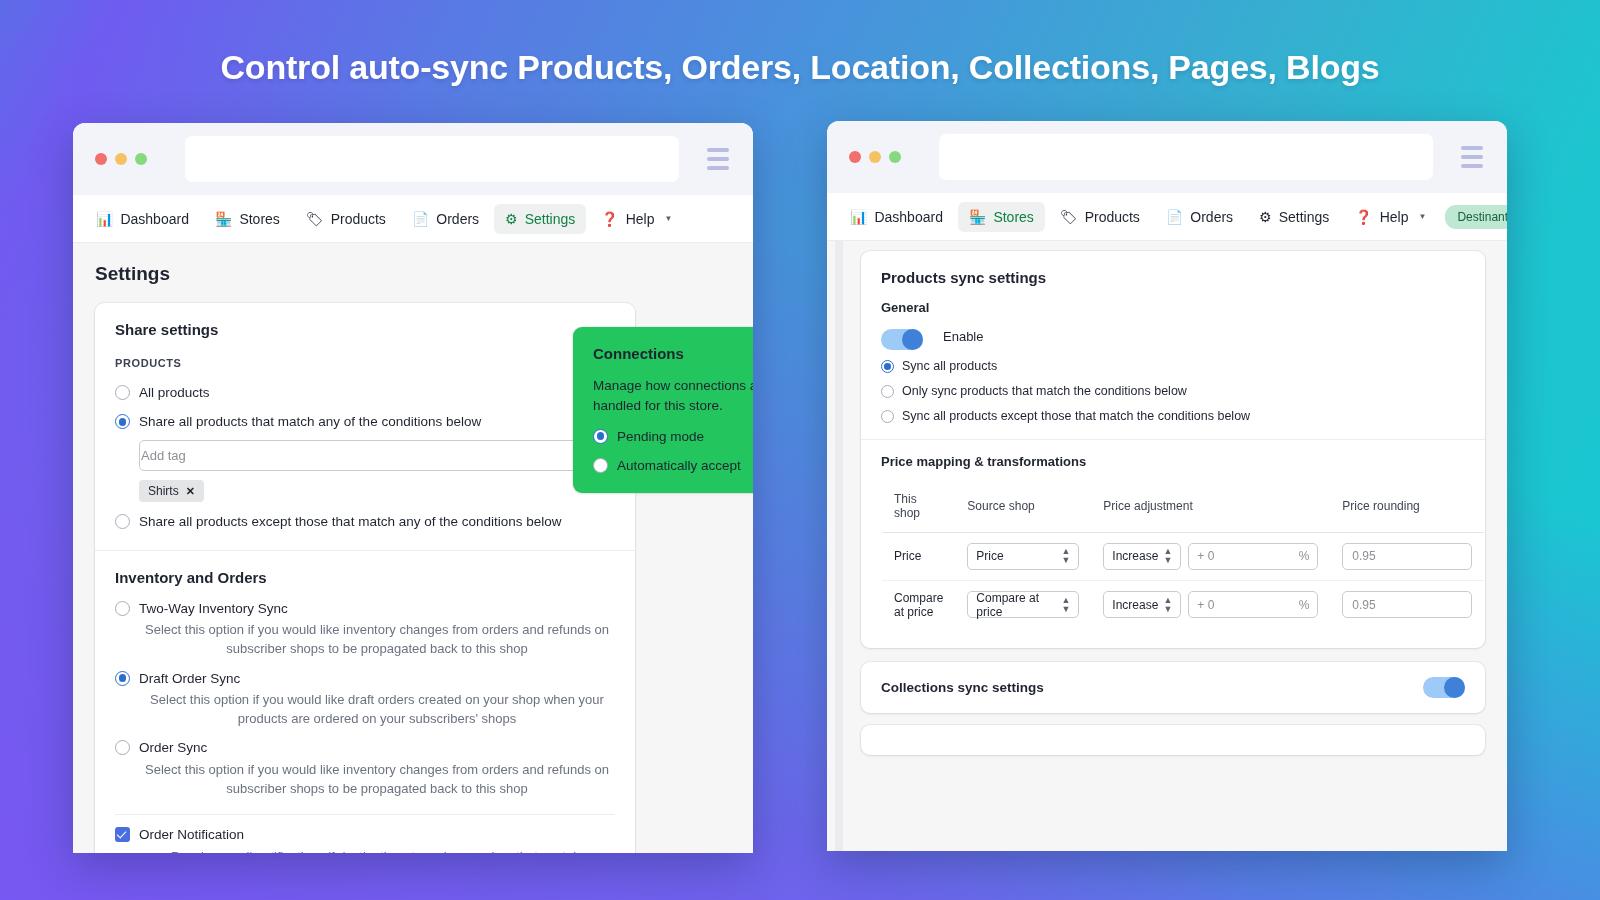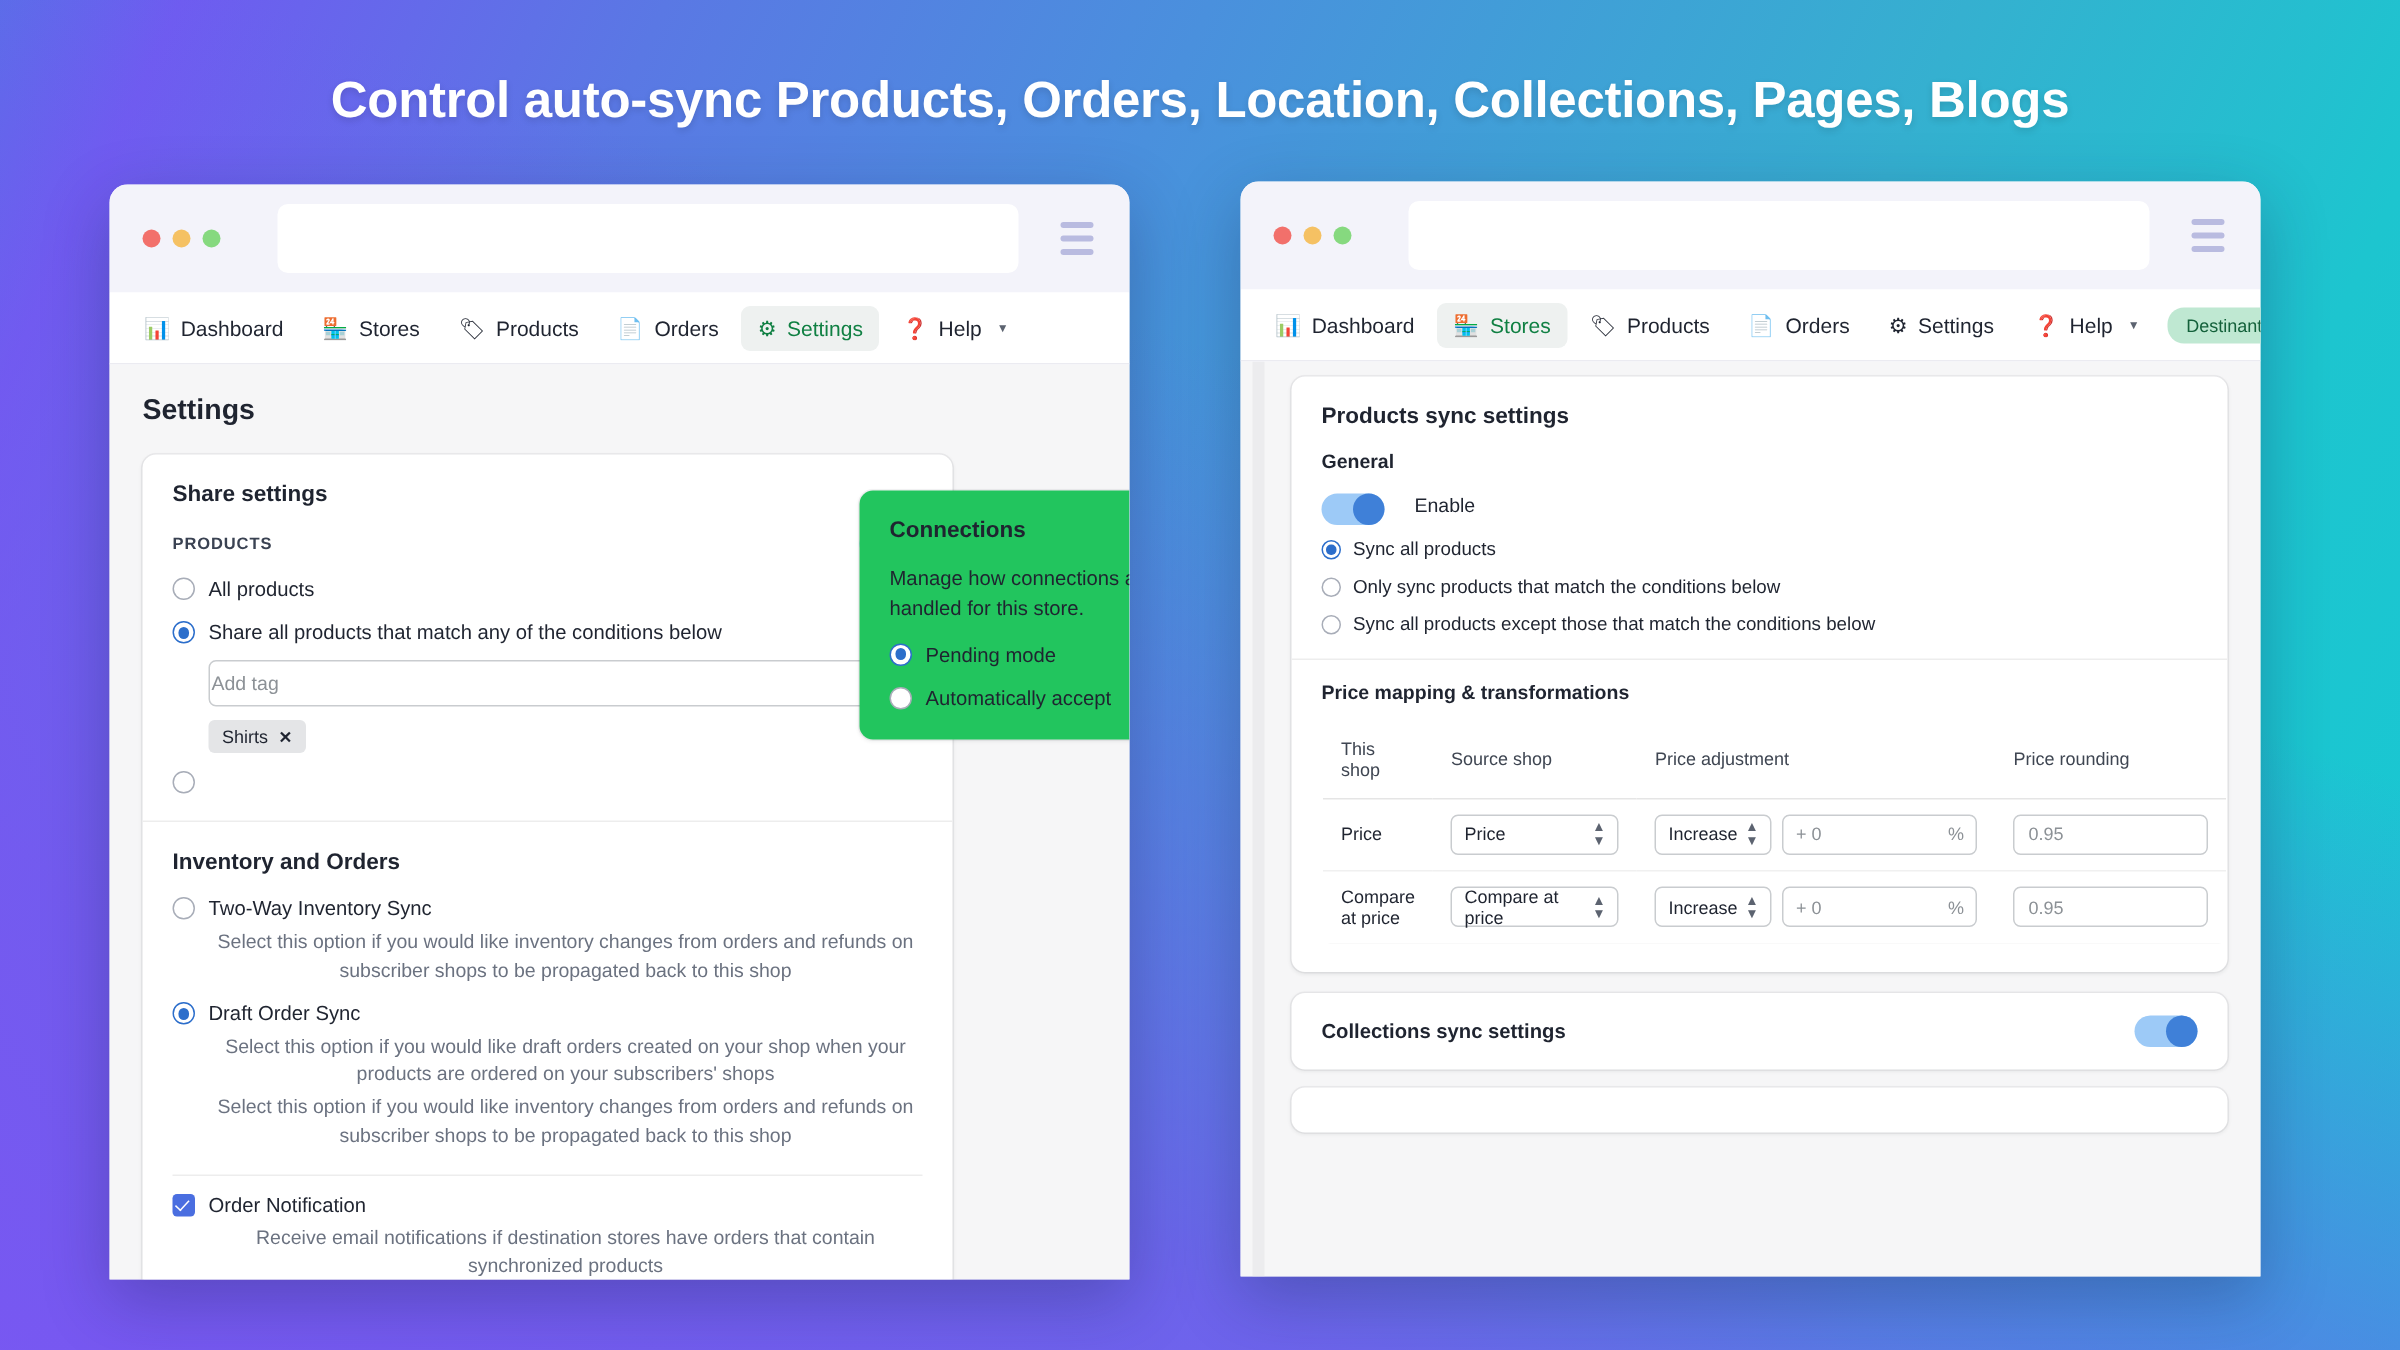--- a/index.html
+++ b/index.html
@@ -329,38 +329,43 @@
             <span>Add tag</span>
           </div>
 
           <div class="tagchip">
             <span>Shirts</span>
             <span class="x">✕</span>
           </div>
 
           <div class="opt">
             <span class="radio"></span>
+            <span class="opt-label">Share all products except those that match any of the conditions below</span>
           </div>
         </div>
 
         <div class="card-sec">
           <div class="card-h">Inventory and Orders</div>
 
           <div class="opt">
             <span class="radio"></span>
             <span class="opt-label">Two-Way Inventory Sync</span>
           </div>
           <div class="opt-desc">Select this option if you would like inventory changes from orders and refunds on subscriber shops to be propagated back to this shop</div>
 
           <div class="opt">
             <span class="radio on"></span>
             <span class="opt-label">Draft Order Sync</span>
           </div>
           <div class="opt-desc">Select this option if you would like draft orders created on your shop when your products are ordered on your subscribers' shops</div>
 
+          <div class="opt">
+            <span class="radio"></span>
+            <span class="opt-label">Order Sync</span>
+          </div>
           <div class="opt-desc">Select this option if you would like inventory changes from orders and refunds on subscriber shops to be propagated back to this shop</div>
 
           <div class="hr"></div>
 
           <div class="opt">
             <span class="checkbox"></span>
             <span class="opt-label">Order Notification</span>
           </div>
           <div class="opt-desc">Receive email notifications if destination stores have orders that contain synchronized products</div>
         </div>

